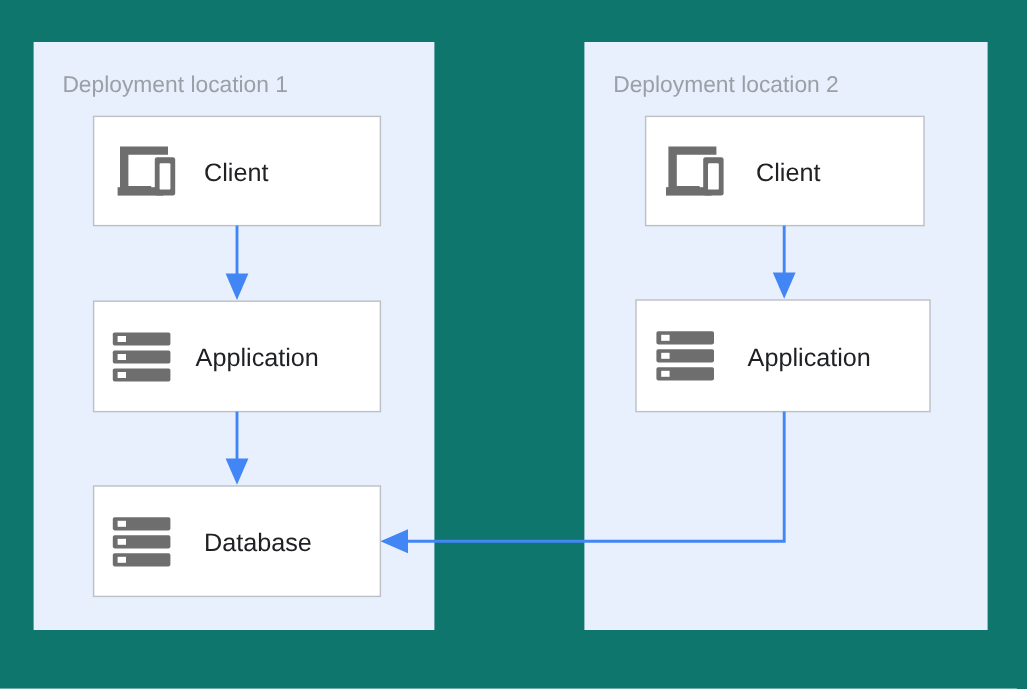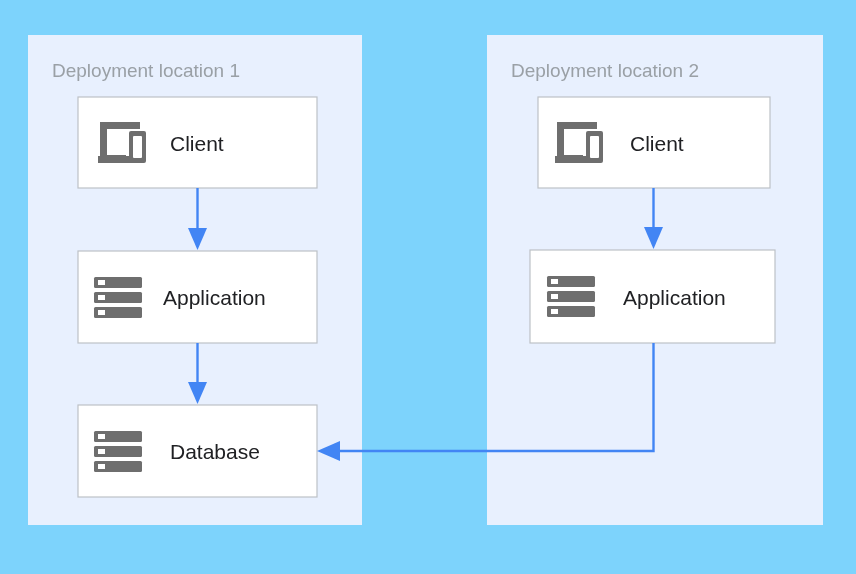--- a/index.html
+++ b/index.html
@@ -10,21 +10,21 @@
   body {
     width: 856px;
     height: 574px;
     font-family: "Liberation Sans", sans-serif;
     overflow: hidden;
   }
   #diagram-root {
     position: relative;
     width: 856px;
     height: 574px;
-    background: #7dd3fc;
+    background: #0f766e;
   }
   svg.diagram {
     display: block;
     width: 856px;
     height: 574px;
   }
   .zone-rect {
     fill: #e8f0fe;
   }
   .zone-label {

